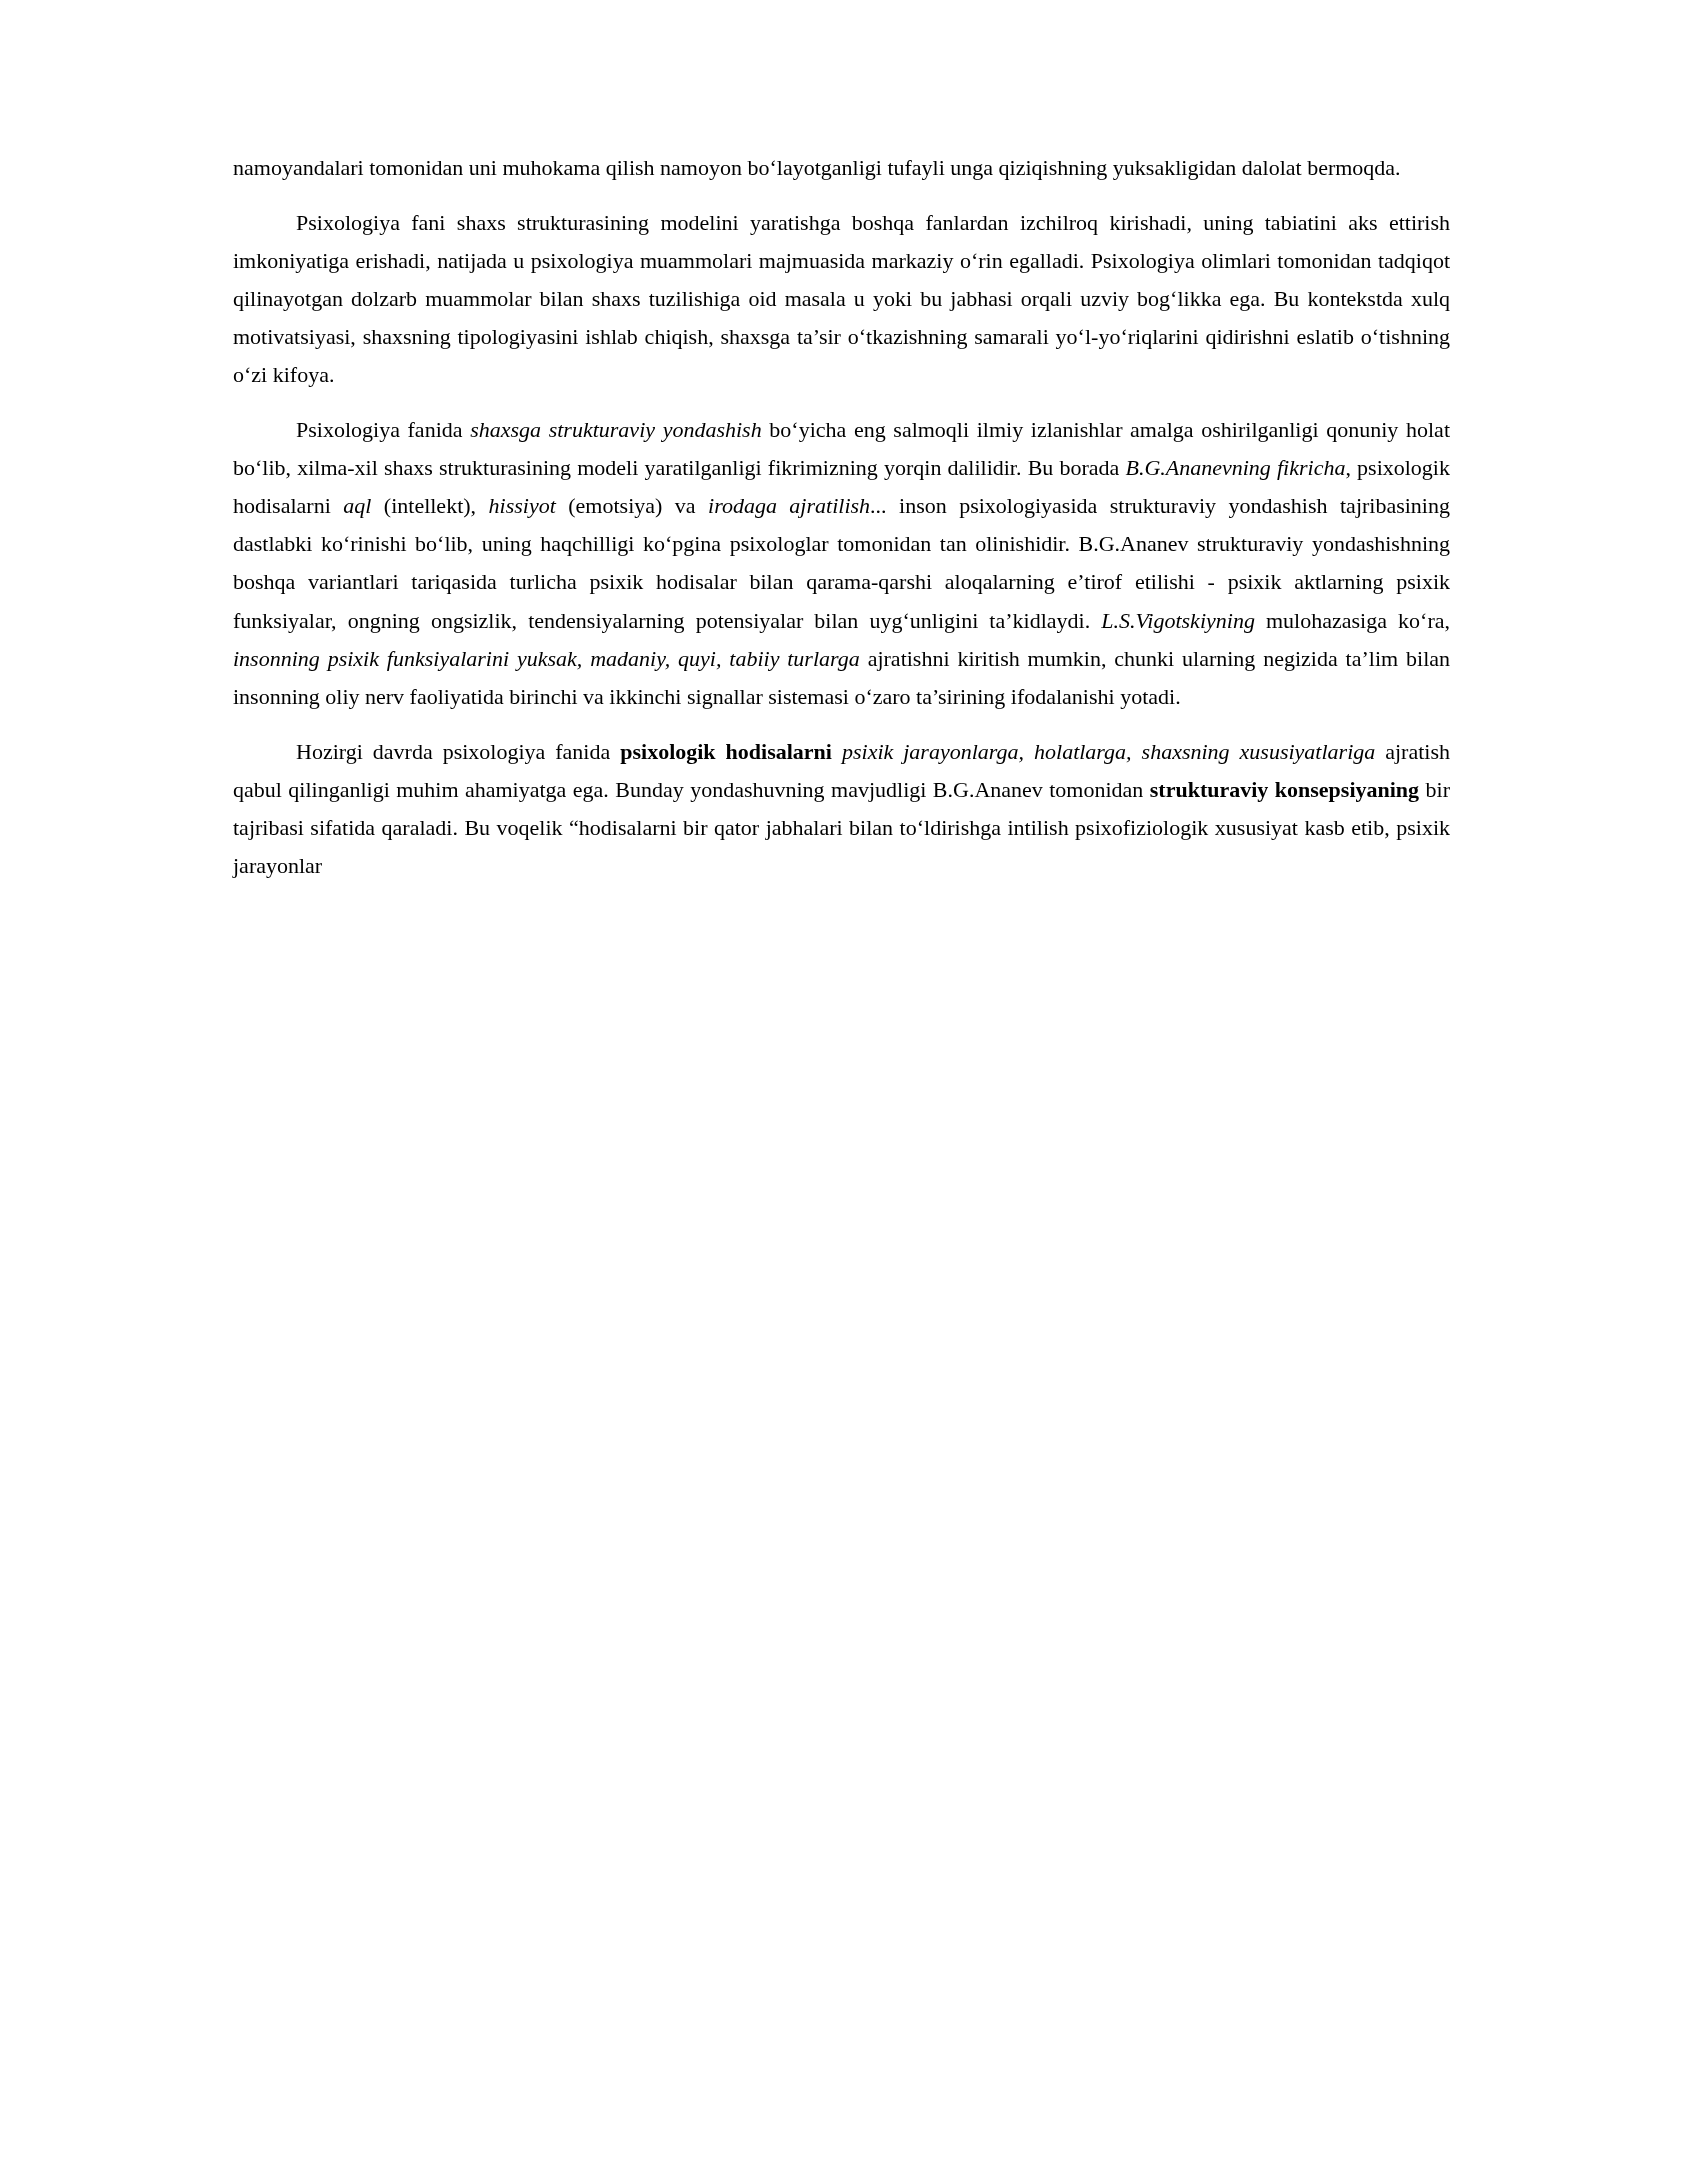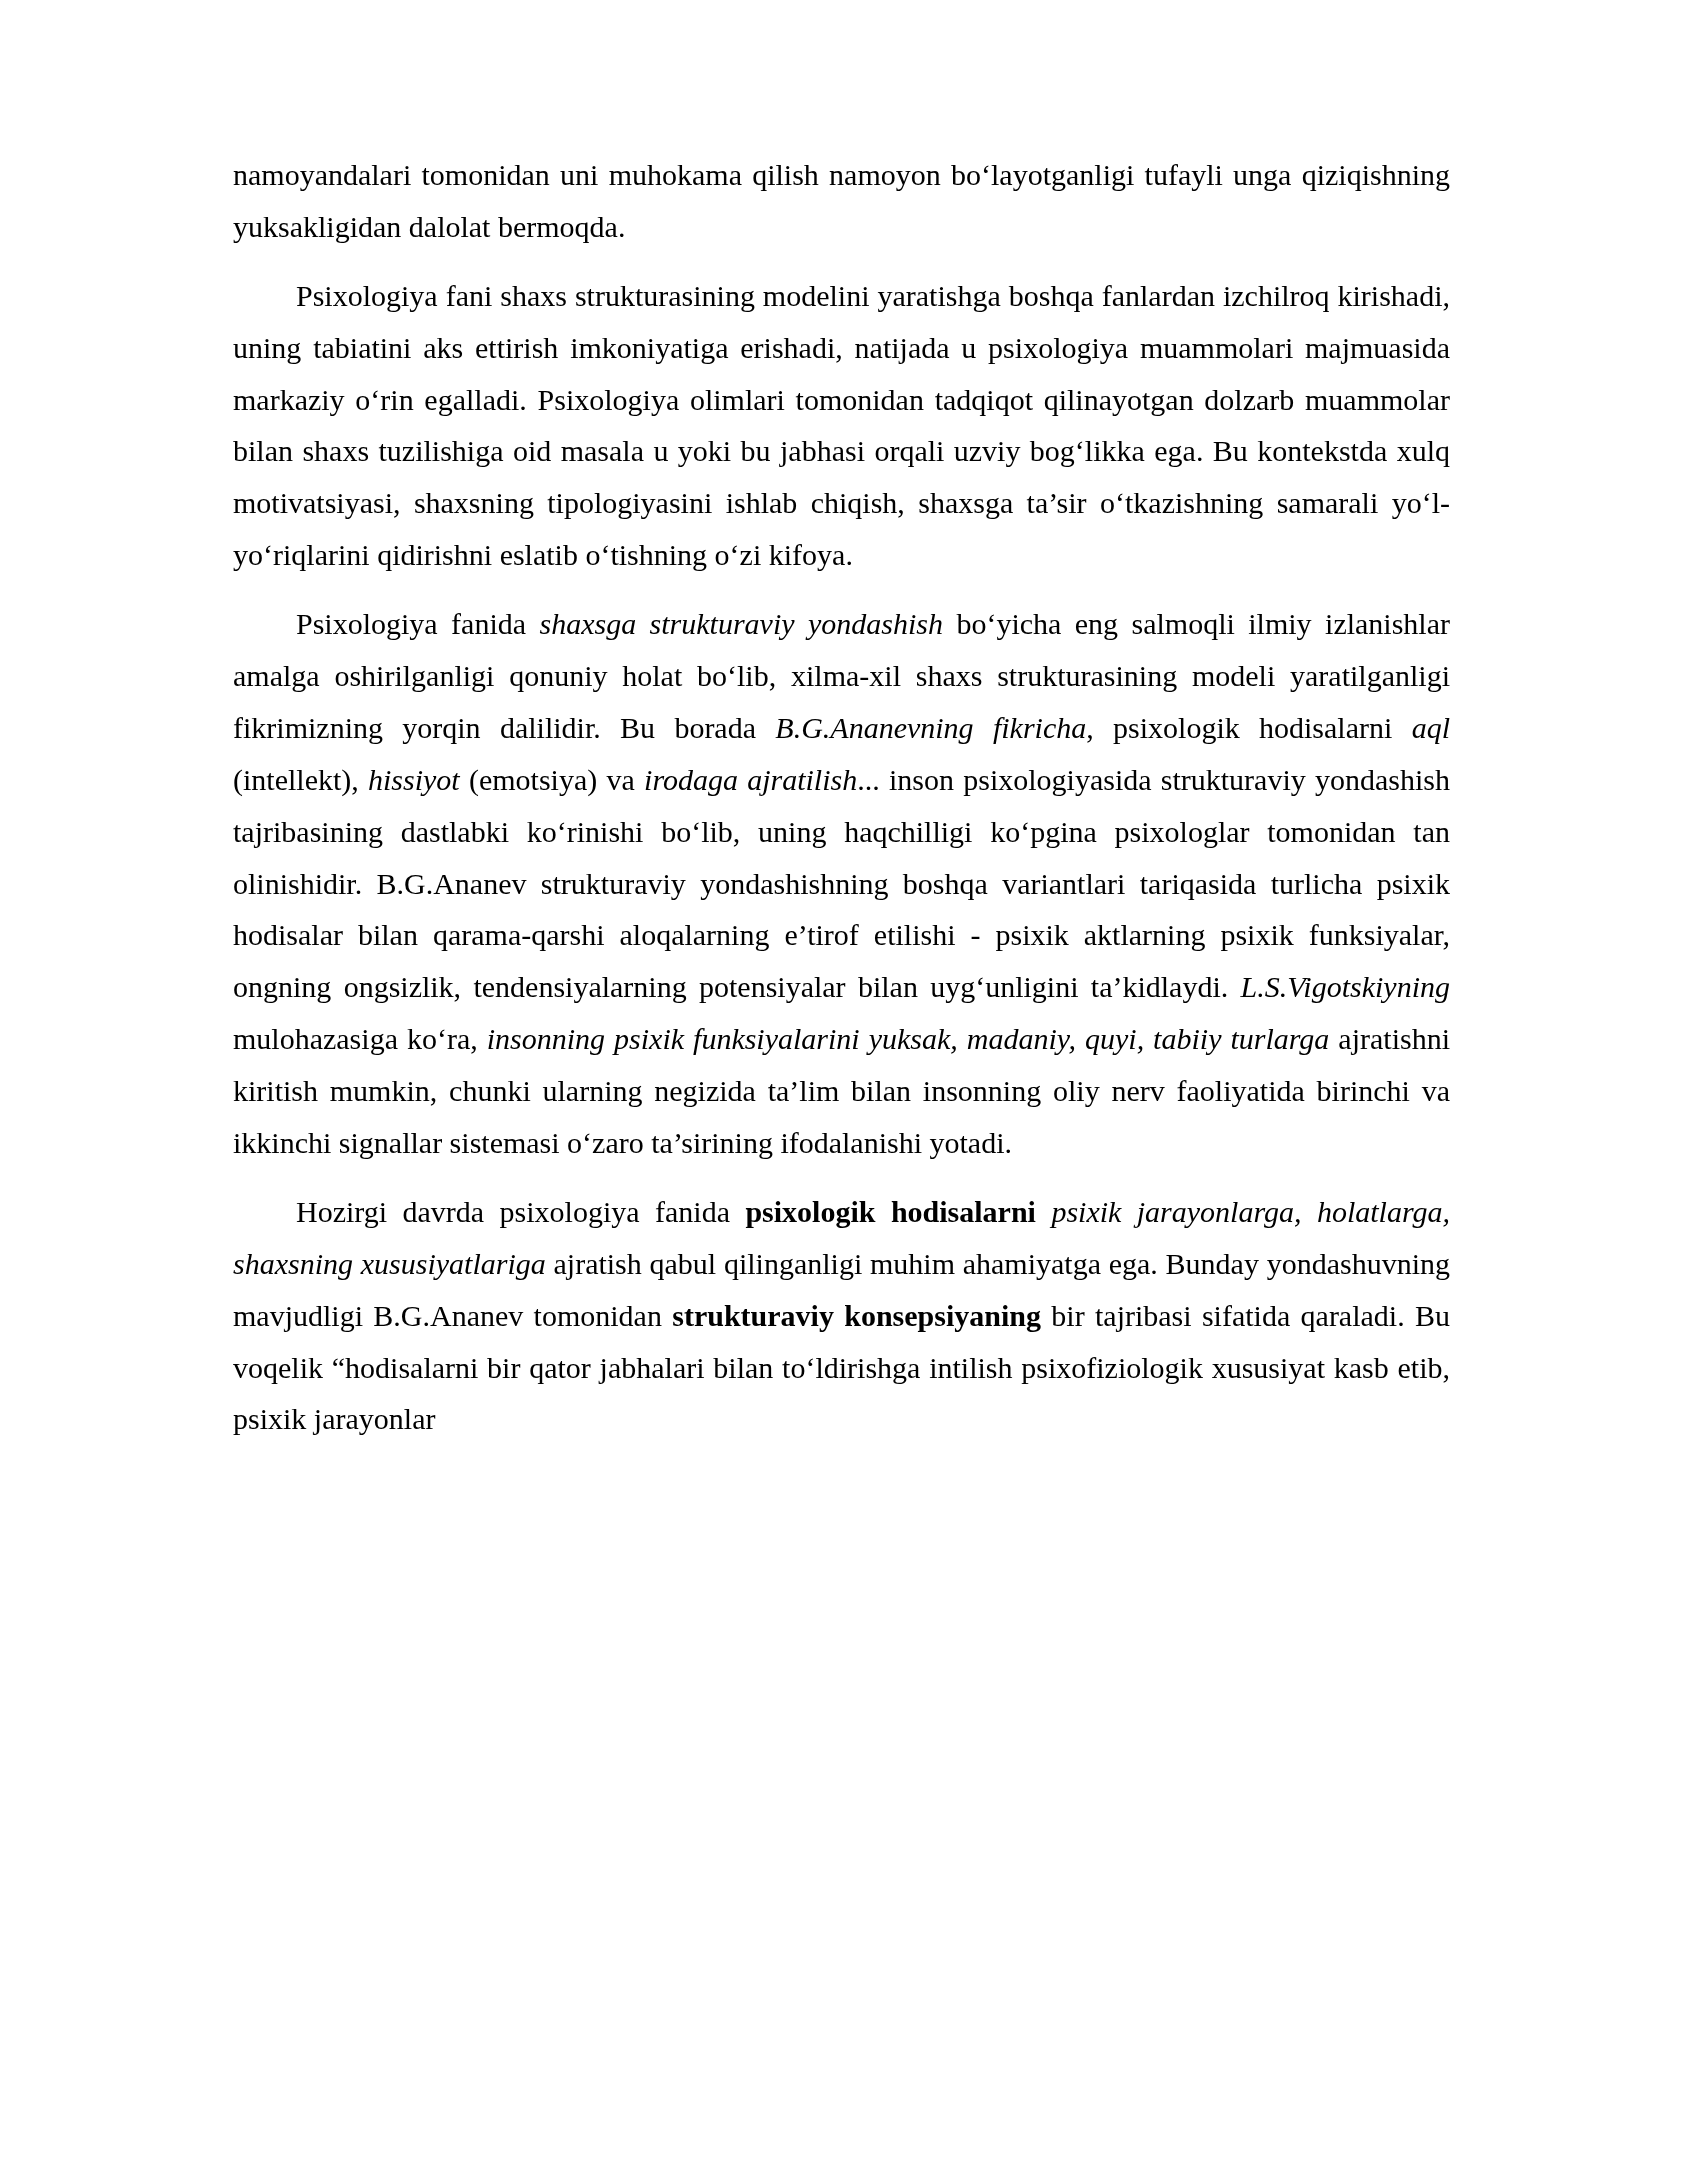--- a/index.html
+++ b/index.html
@@ -14,21 +14,21 @@
     color: #000000;
   }
   .page {
     box-sizing: border-box;
     width: 1683px;
     height: 2178px;
     padding: 149px 233px 119px 233px;
     background: #ffffff;
   }
   .doc-body {
-    font-size: 30px;
+    font-size: 22px;
     line-height: 1.73;
     text-align: justify;
     text-justify: inter-word;
     hyphens: none;
   }
   p {
     margin: 0 0 0 0;
   }
   p + p {
     margin-top: 17px;

